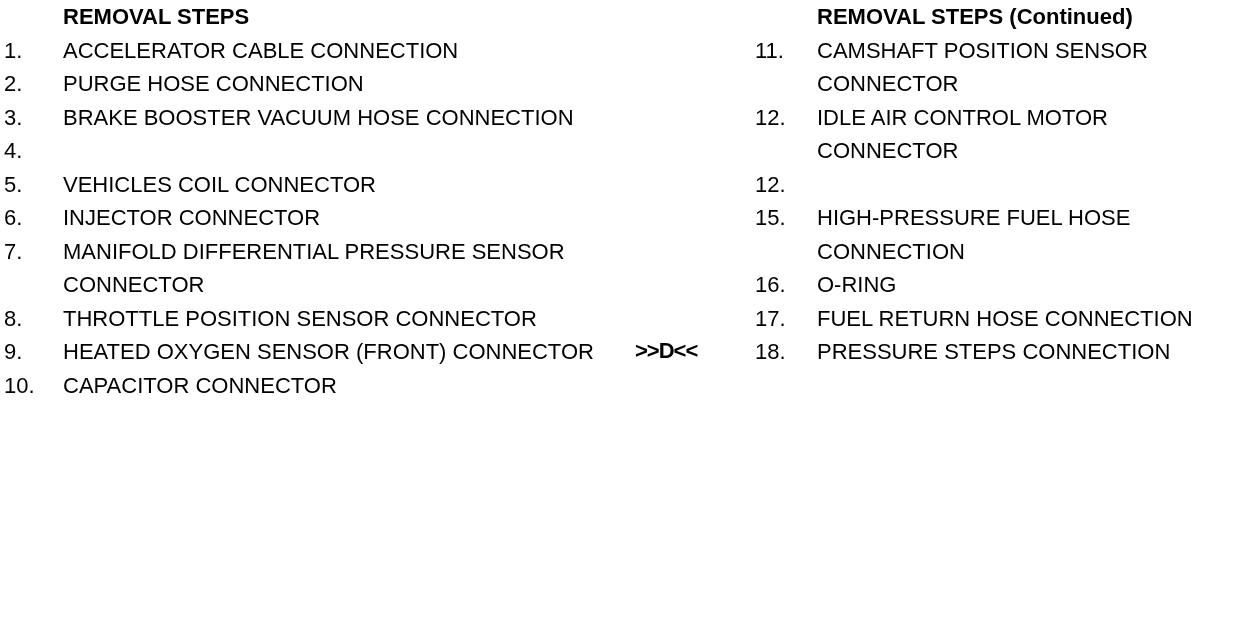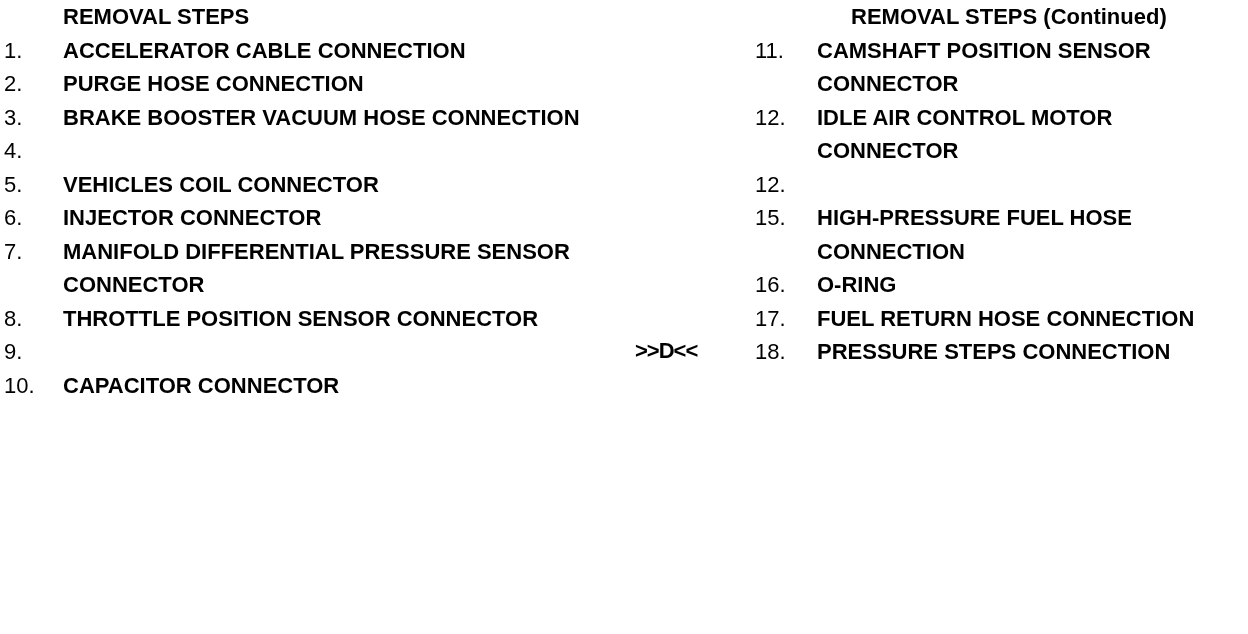--- a/index.html
+++ b/index.html
@@ -43,40 +43,40 @@
     white-space: pre-wrap;
   }
 
   .col-header {
     font-weight: bold;
     display: block;
     height: 33.5px;
   }
 
   #left-column  .col-header { margin-left: 63px; }
-  #right-column .col-header { margin-left: 106px; }
+  #right-column .col-header { margin-left: 72px; }
 
   
   .step {
     display: flex;
     align-items: flex-start;
   }
 
   .step-num {
     flex: 0 0 auto;
     text-align: left;
     font-weight: normal;
   }
 
   #left-column .step-num  { width: 63px; padding-left: 4px;  box-sizing: border-box; }
   #right-column .step-num { width: 72px; padding-left: 10px; box-sizing: border-box; }
 
   .step-text {
     flex: 1 1 auto;
-    font-weight: bold;
+    font-weight: normal;
   }
 
   
   .ref-marker {
     position: absolute;
     font-weight: bold;
     letter-spacing: -1px;
     white-space: nowrap;
   }
 </style>
@@ -114,20 +114,21 @@
         <div class="step">
           <span class="step-num">7.</span>
           <span class="step-text">MANIFOLD DIFFERENTIAL PRESSURE SENSOR CONNECTOR</span>
         </div>
         <div class="step">
           <span class="step-num">8.</span>
           <span class="step-text">THROTTLE POSITION SENSOR CONNECTOR</span>
         </div>
         <div class="step">
           <span class="step-num">9.</span>
+          <span class="step-text">HEATED OXYGEN SENSOR (FRONT) CONNECTOR</span>
         </div>
         <div class="step">
           <span class="step-num">10.</span>
           <span class="step-text">CAPACITOR CONNECTOR</span>
         </div>
       </div>
   </div>
 
   <div class="column" id="right-column">
     <span class="col-header">REMOVAL STEPS (Continued)</span>

